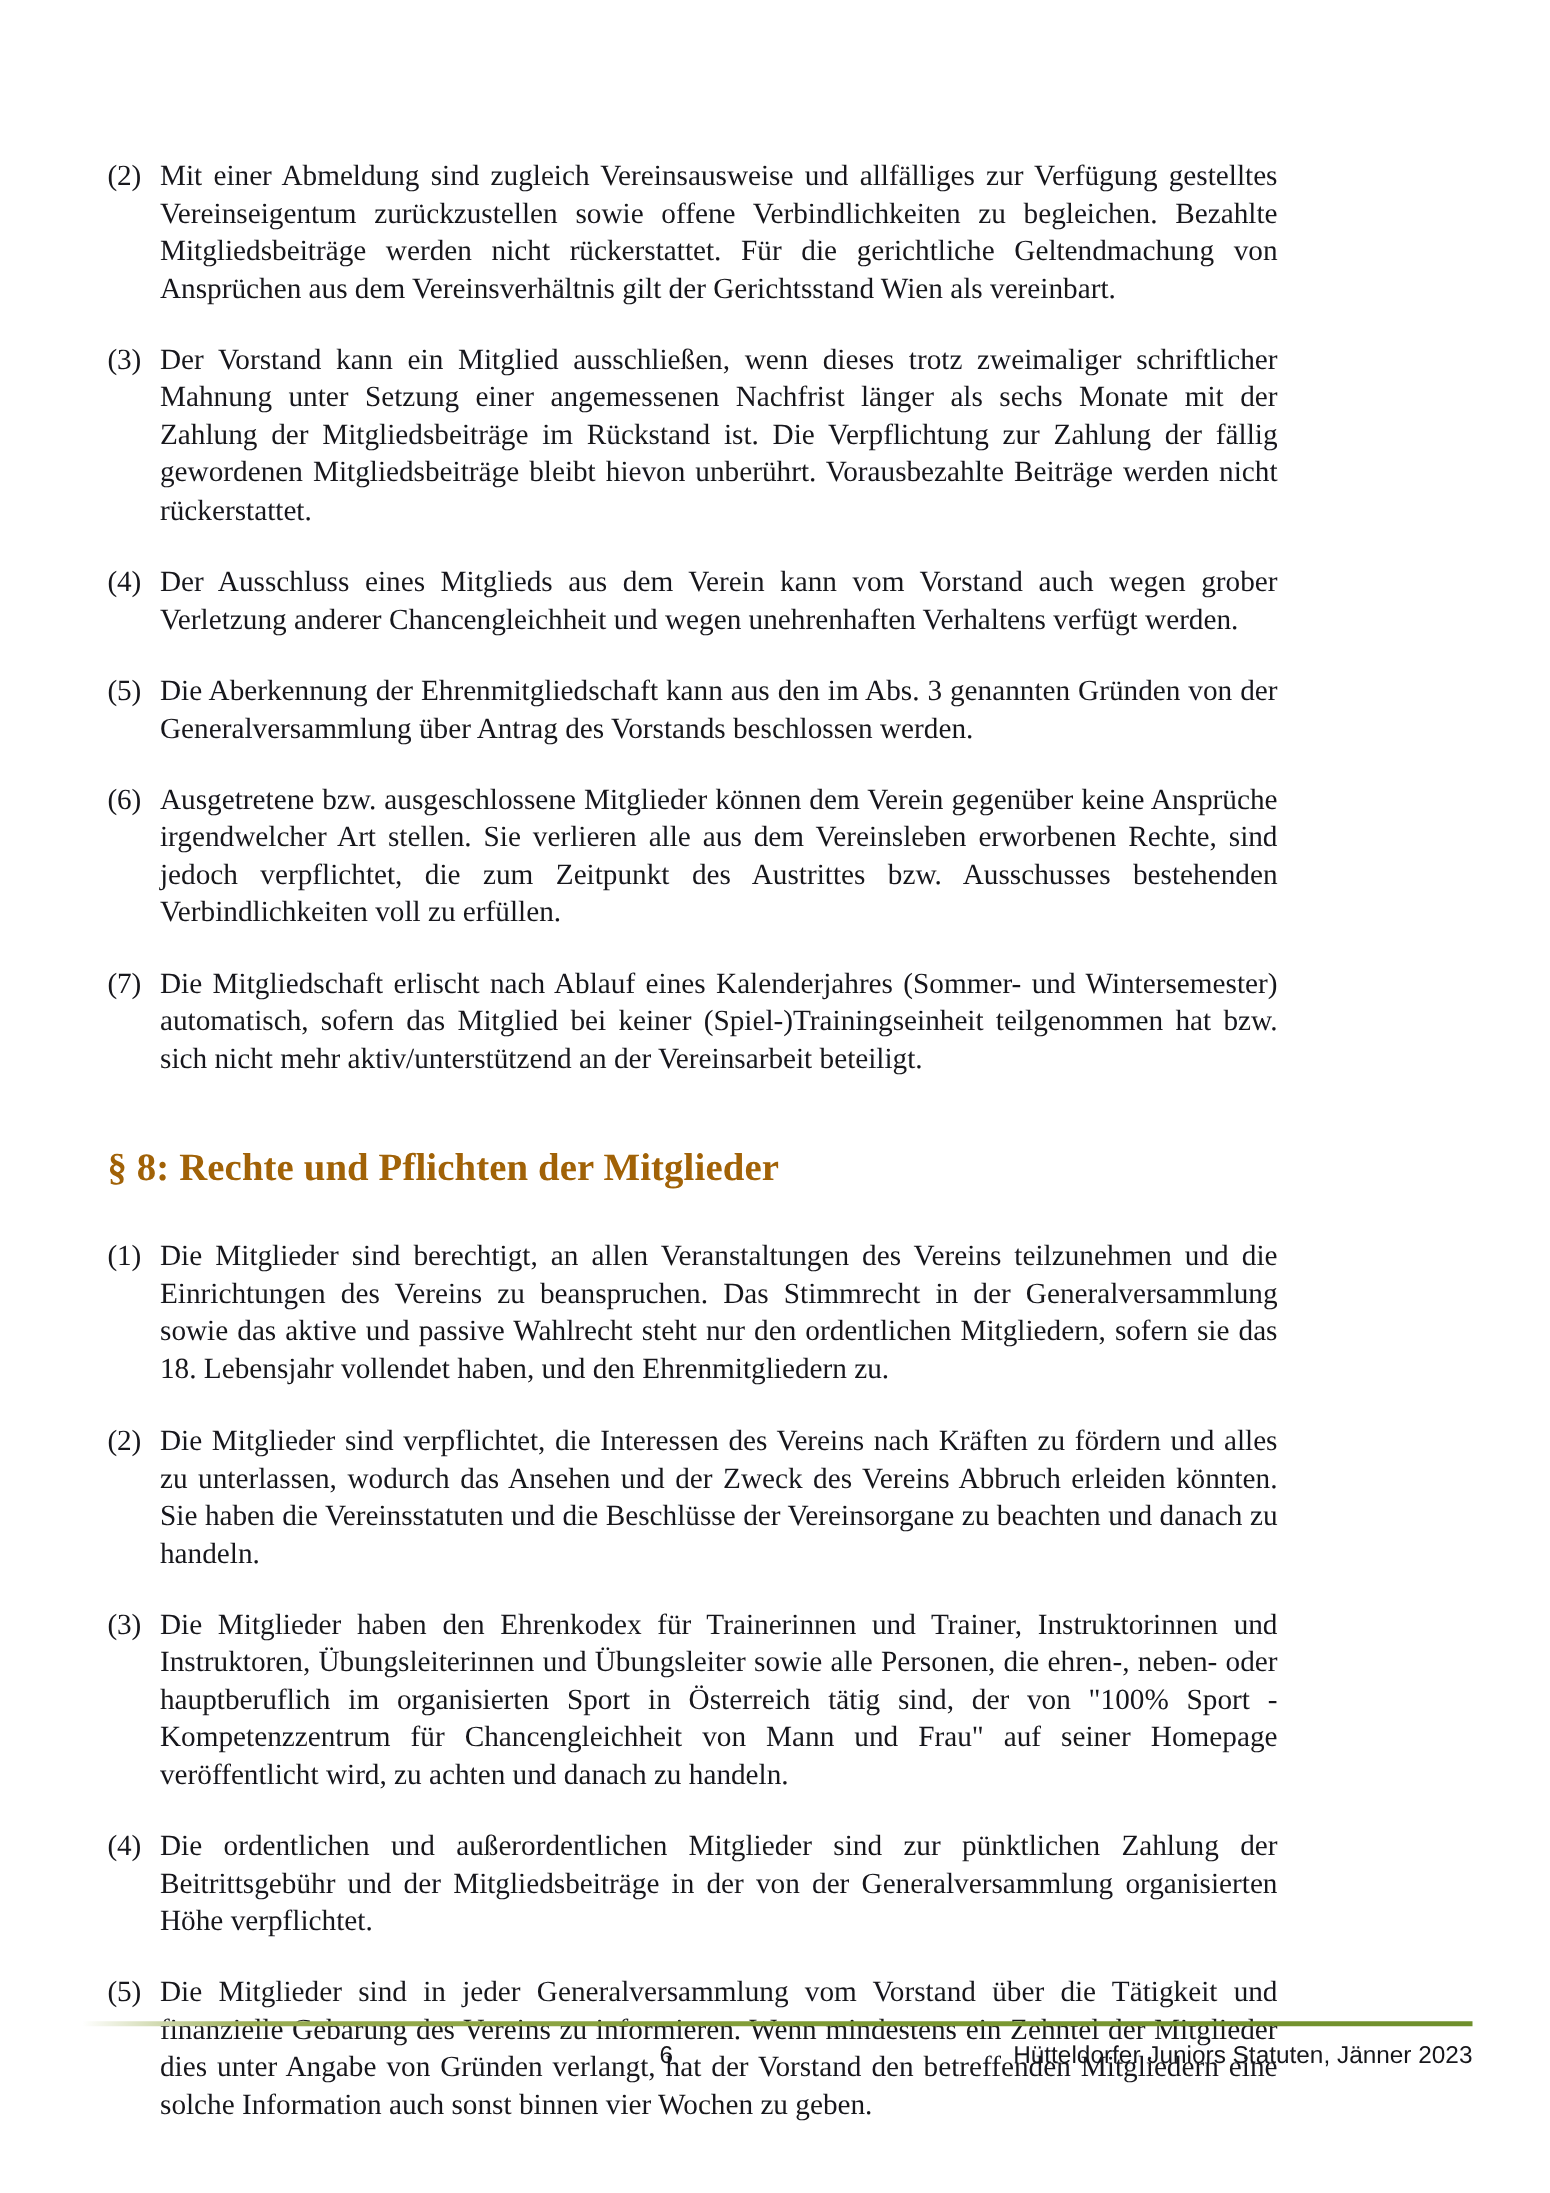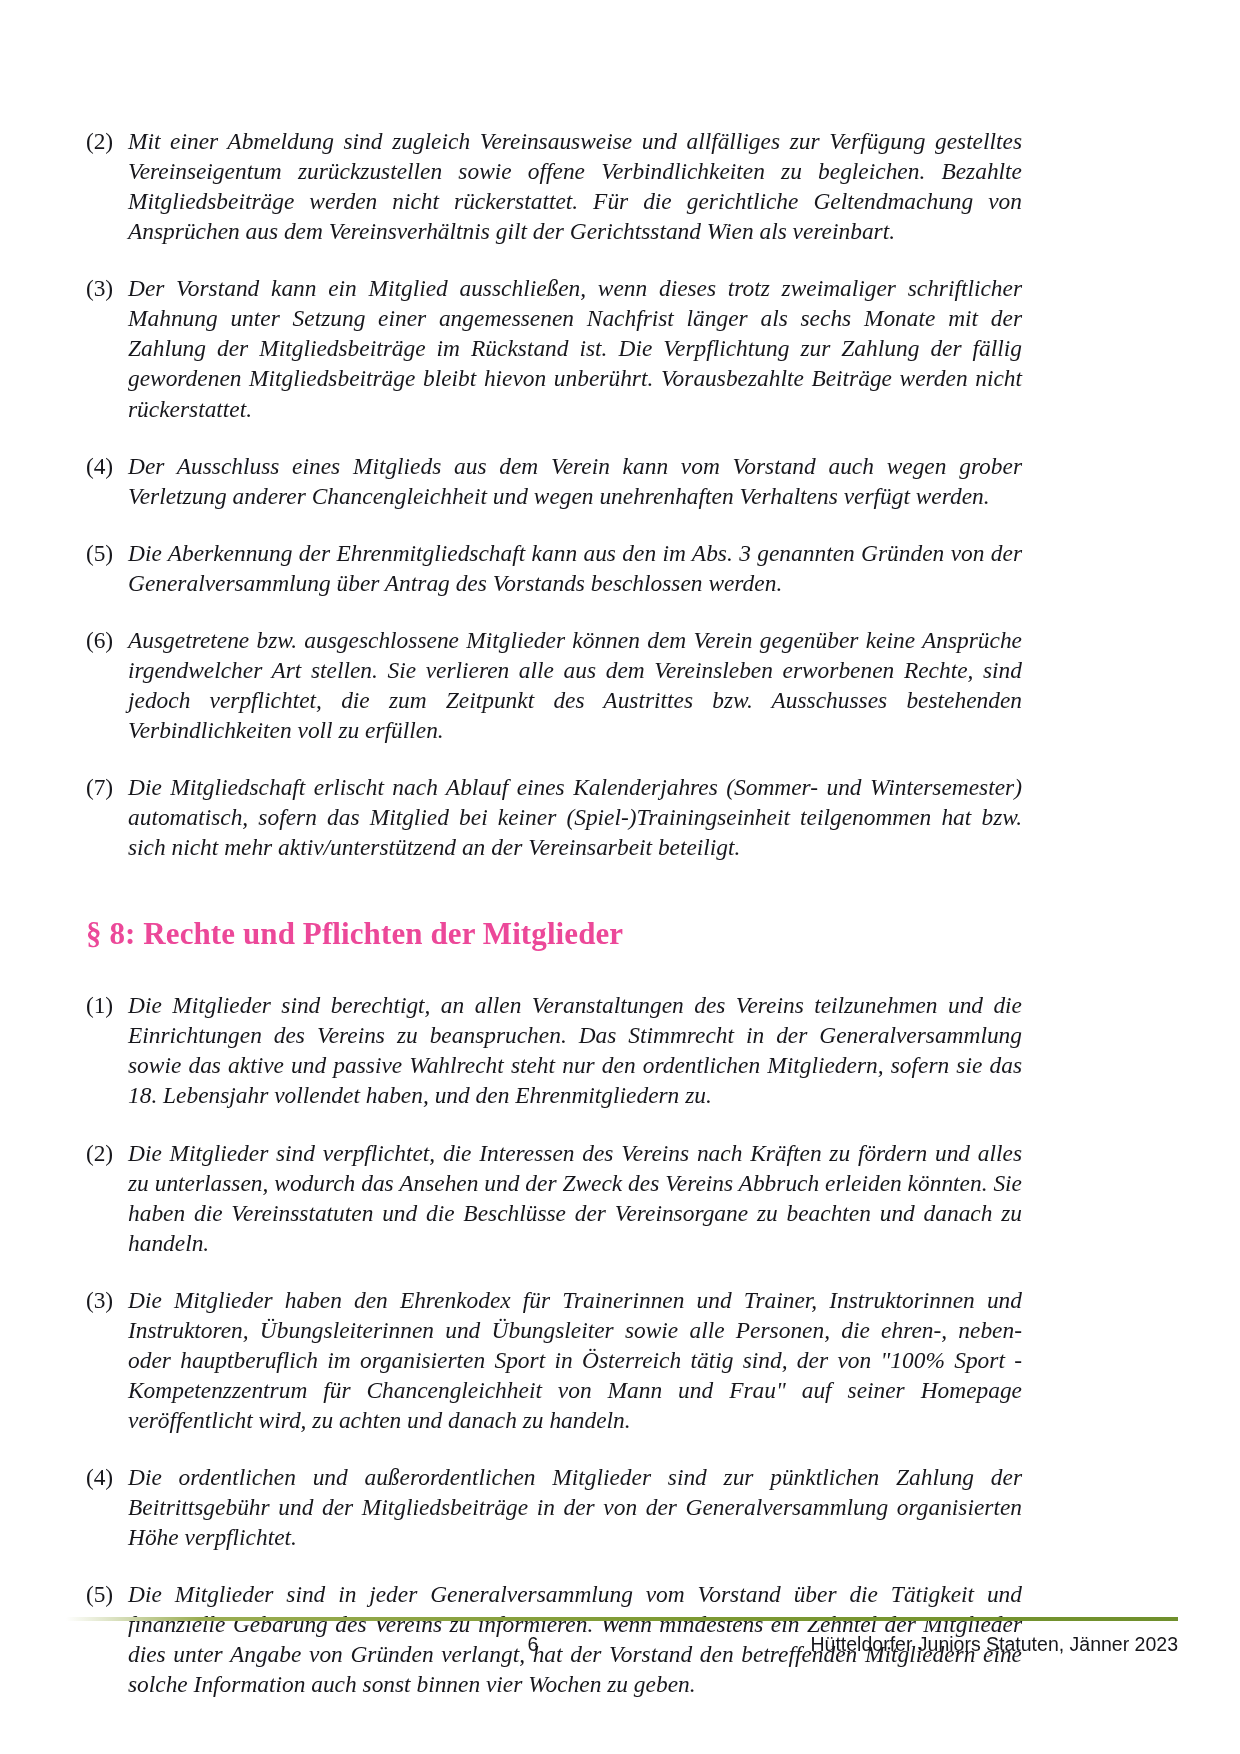--- a/index.html
+++ b/index.html
@@ -37,30 +37,29 @@
     width: 42px;
     text-align: left;
     white-space: nowrap;
     letter-spacing: -0.1px;
   }
   .para .body {
     flex: 1 1 auto;
     text-align: justify;
     text-justify: inter-word;
     hyphens: none;
-    font-style: italic;
   }
   .para.tight-bottom {
     margin-bottom: 25px;
   }
   .section-heading {
     font-family: "Liberation Serif", "DejaVu Serif", serif;
     font-weight: bold;
     font-size: 31px;
-    color: #ec4899;
+    color: #a16207;
     letter-spacing: 0.1px;
     margin: 0;
     padding: 0;
   }
   .heading-block {
     margin-top: 54px;
     margin-bottom: 38px;
   }
   .footer {
     position: absolute;

